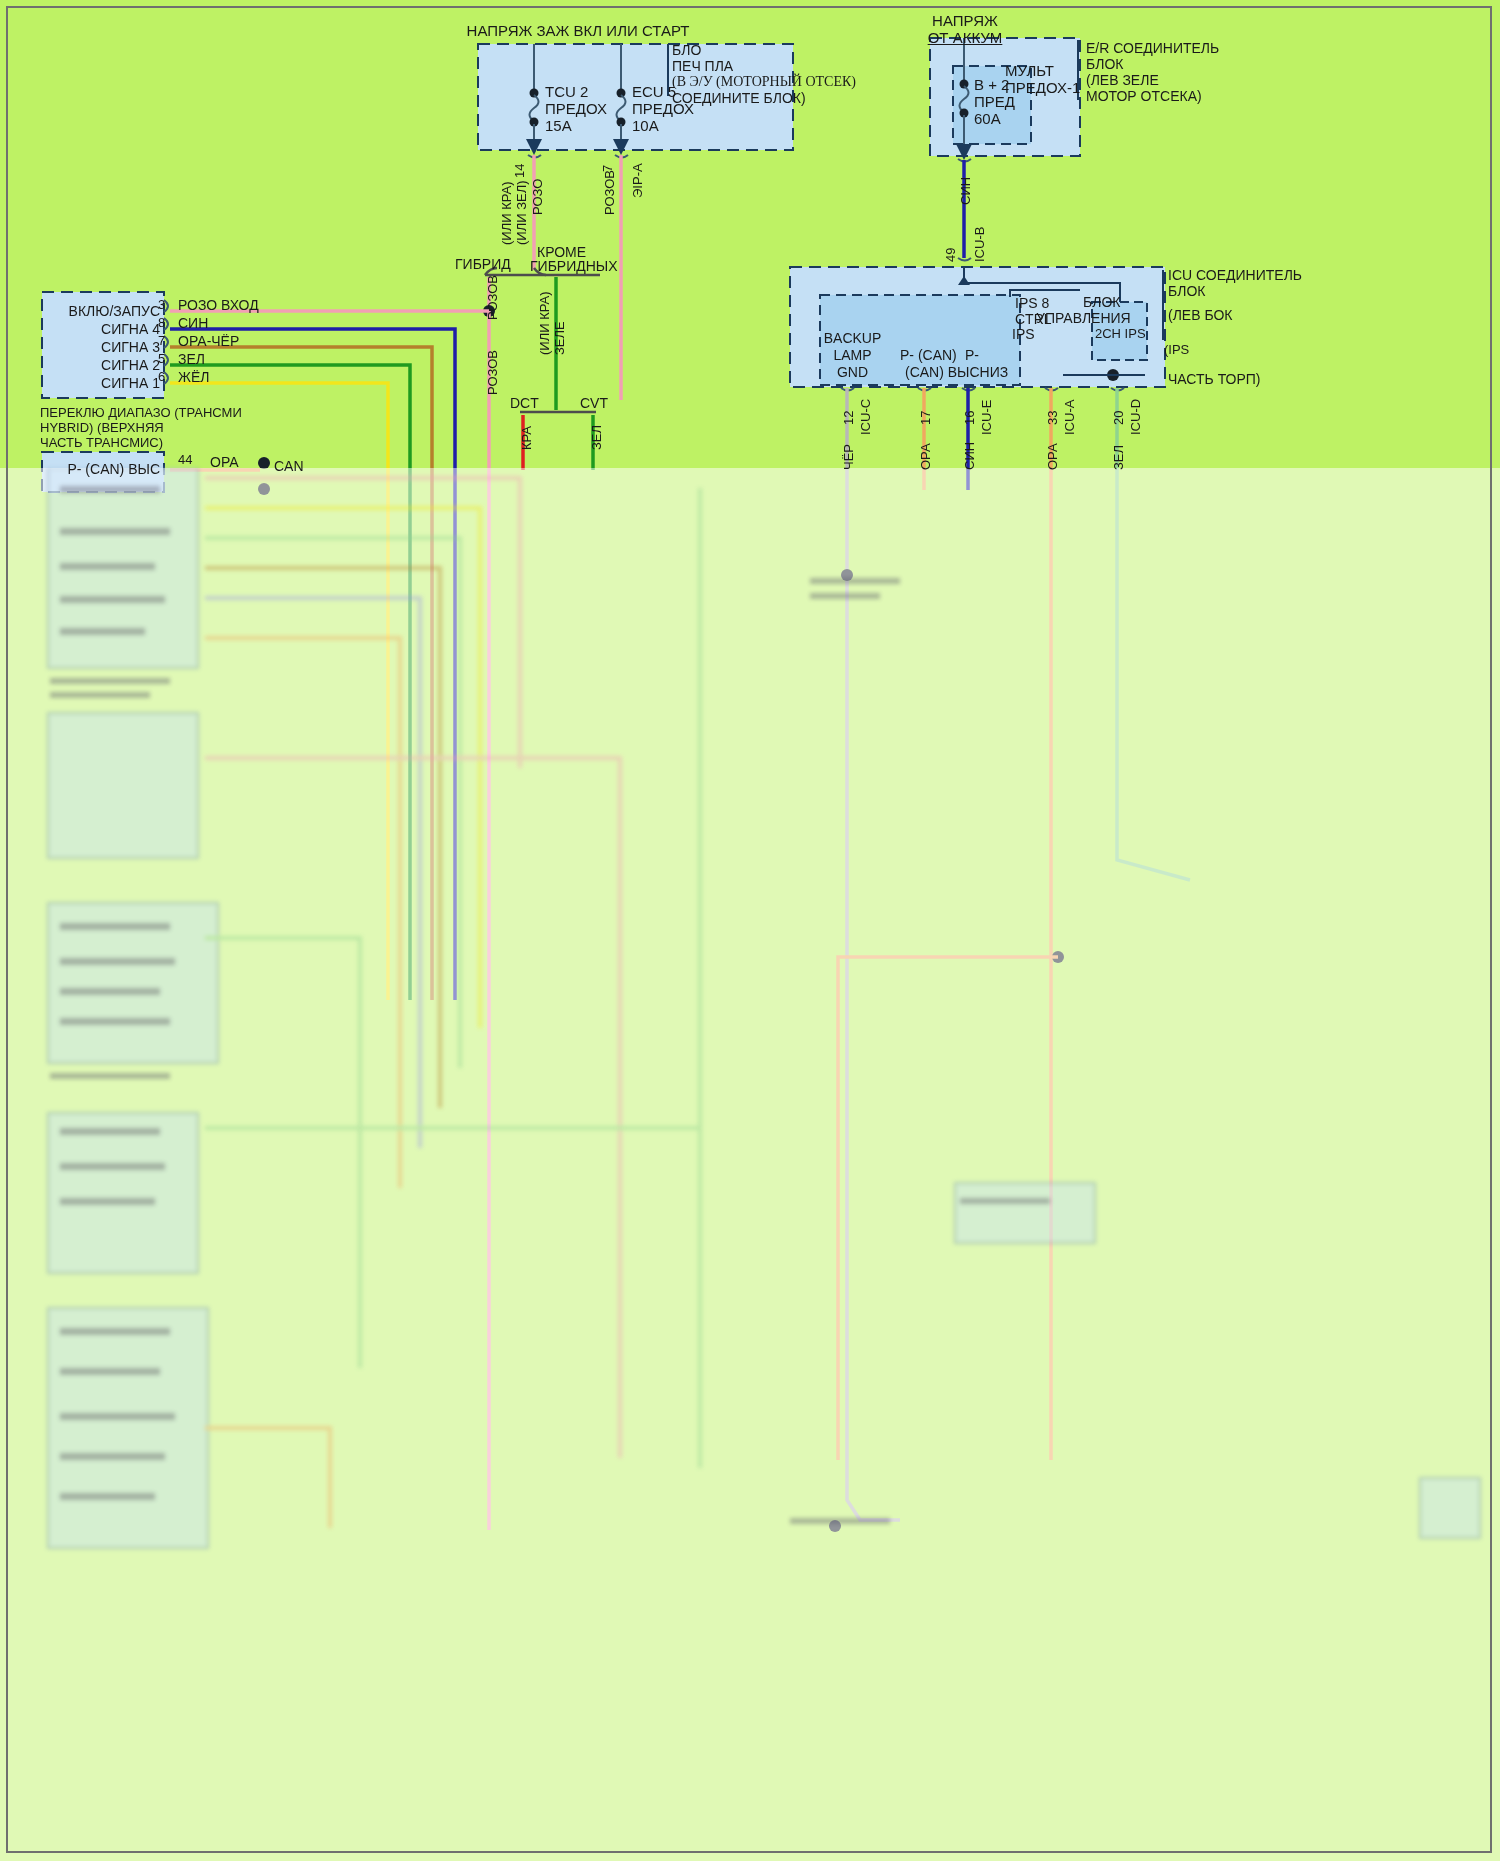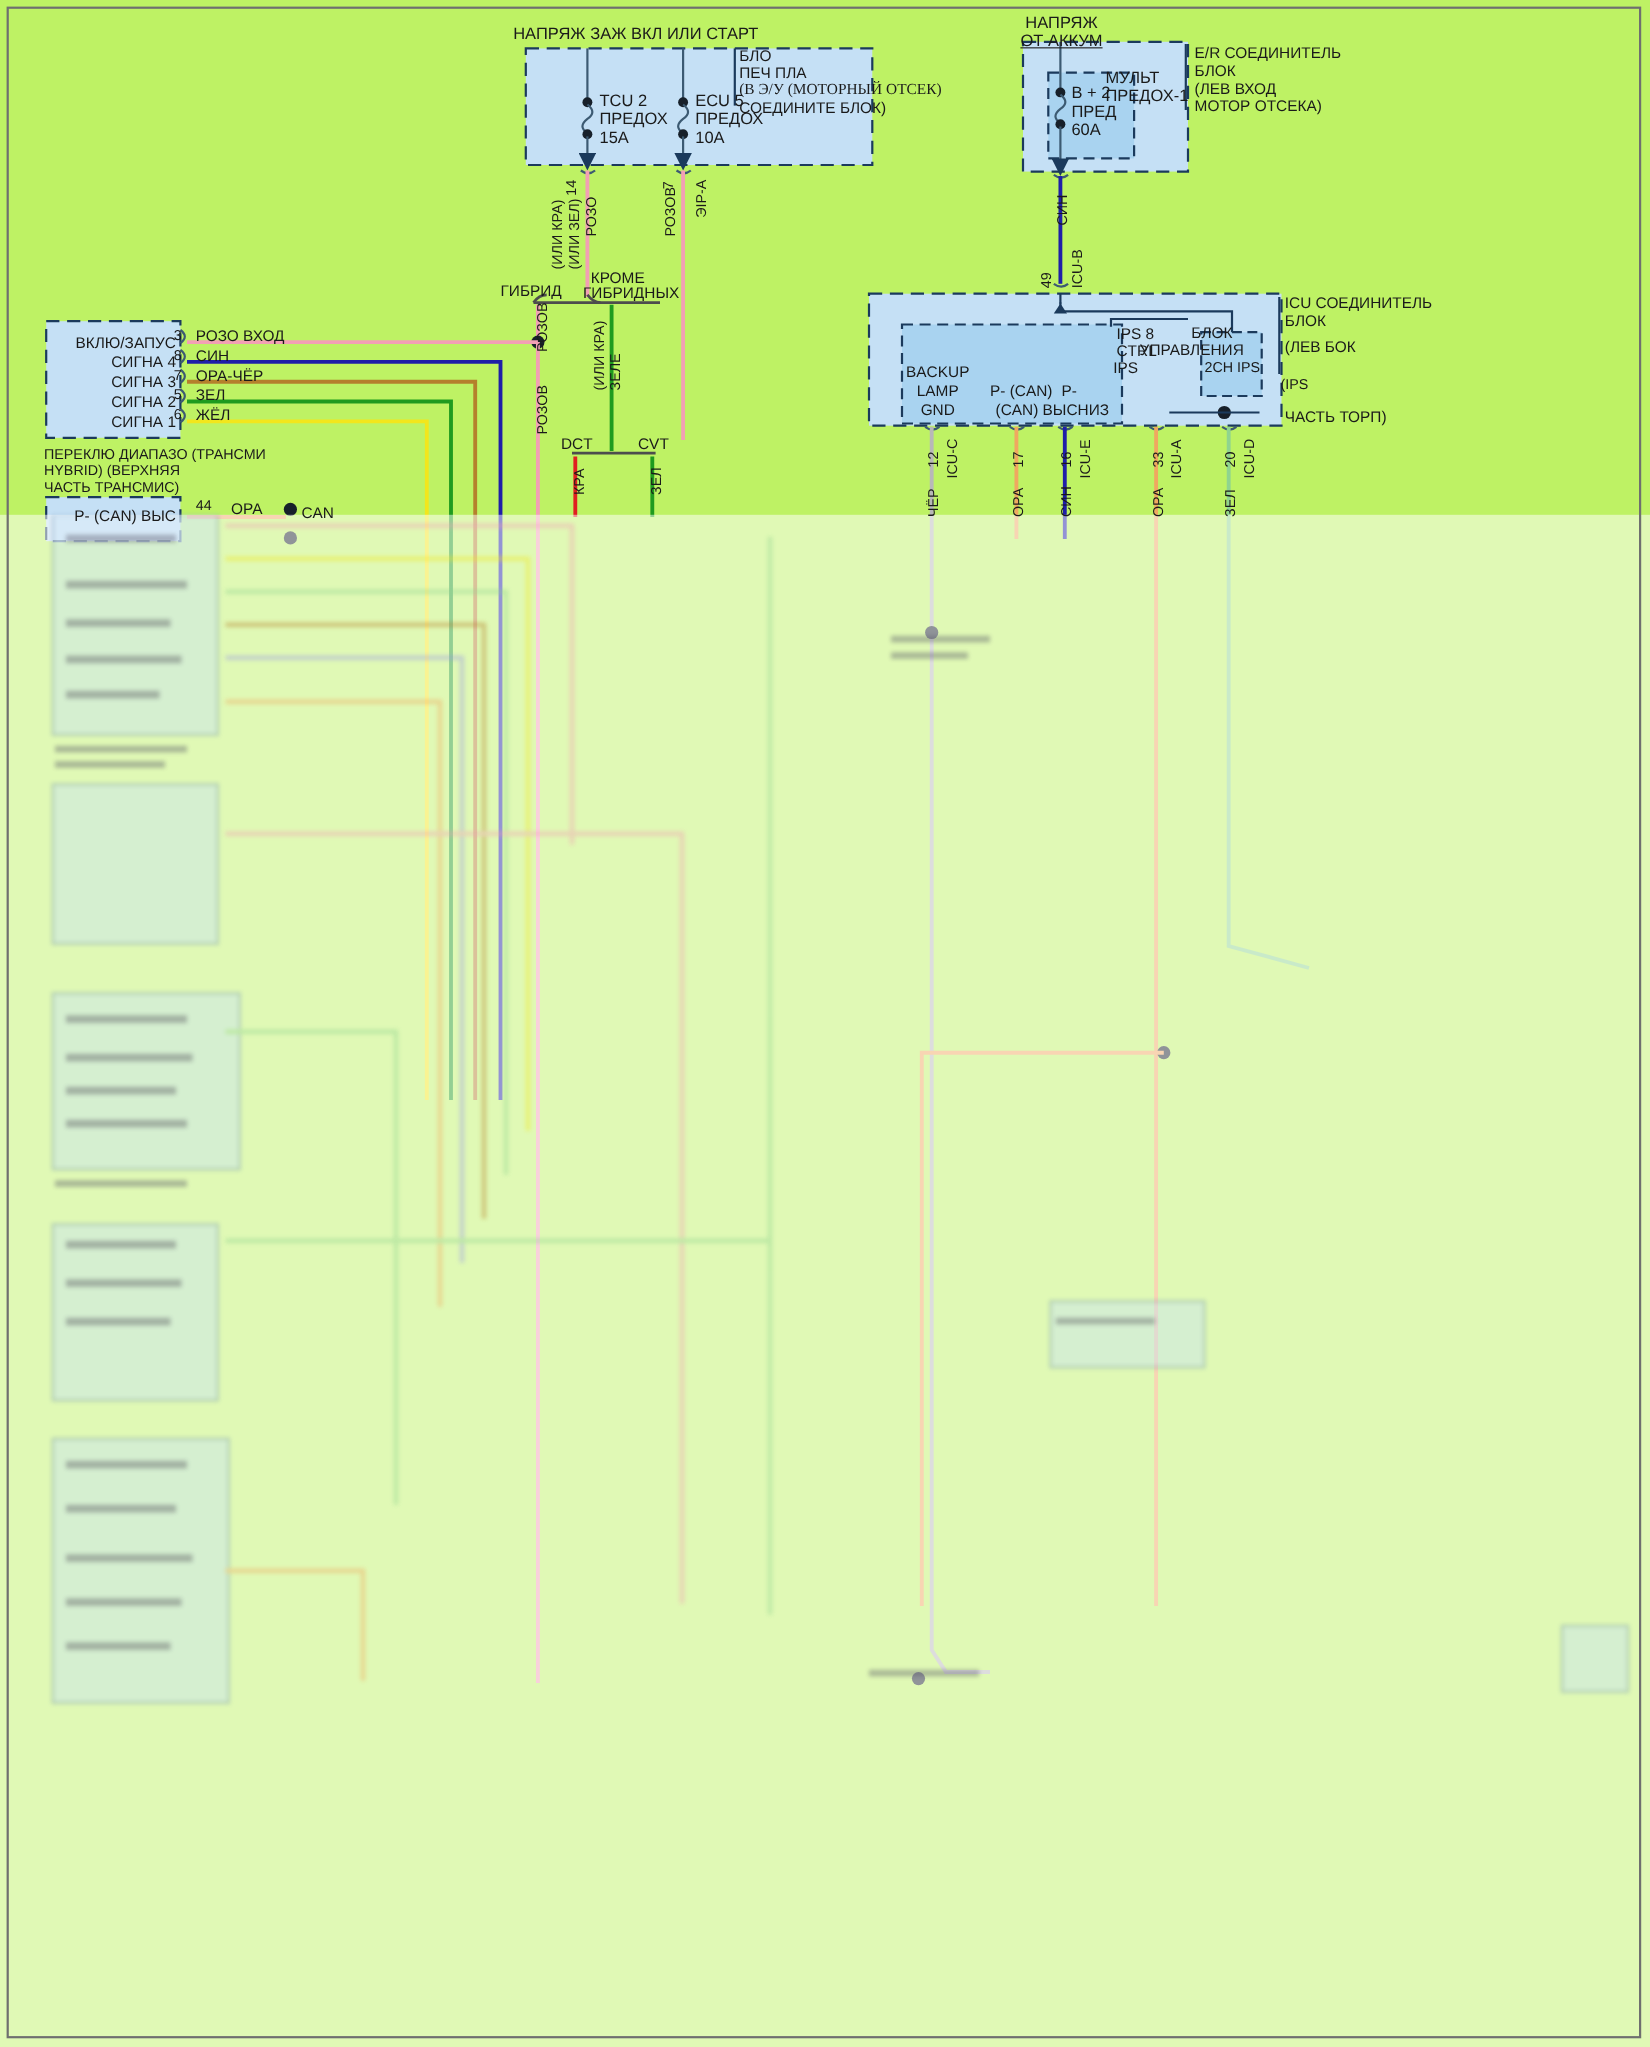--- a/index.html
+++ b/index.html
@@ -220,21 +220,21 @@
   <div class="lbl f14" style="left:580px;top:395px;">CVT</div>
   <div class="lbl f13 vert" style="left:519px;top:450px;">КРА</div>
   <div class="lbl f13 vert" style="left:589px;top:450px;">ЗЕЛ</div>
 
   <div class="lbl f15 c" style="left:880px;top:12px;width:170px;">НАПРЯЖ</div>
   <div class="lbl f15 c" style="left:880px;top:29px;width:170px;text-decoration:underline;">ОТ АККУМ</div>
   <div class="lbl f15" style="left:1005px;top:62px;">МУЛЬТ</div>
   <div class="lbl f15" style="left:1005px;top:79px;">ПРЕДОХ-1</div>
   <div class="lbl f14" style="left:1086px;top:40px;">E/R СОЕДИНИТЕЛЬ</div>
   <div class="lbl f14" style="left:1086px;top:56px;">БЛОК</div>
-  <div class="lbl f14" style="left:1086px;top:72px;">(ЛЕВ ВХОД</div>
+  <div class="lbl f14" style="left:1086px;top:72px;">(ЛЕВ ЗЕЛЕ</div>
   <div class="lbl f14" style="left:1086px;top:88px;">МОТОР ОТСЕКА)</div>
 
   <div class="lbl f15" style="left:974px;top:76px;">B + 2</div>
   <div class="lbl f15" style="left:974px;top:93px;">ПРЕД</div>
   <div class="lbl f15" style="left:974px;top:110px;">60A</div>
 
   <div class="lbl f13 vert" style="left:958px;top:205px;">СИН</div>
   <div class="lbl f13 vert" style="left:943px;top:262px;">49</div>
   <div class="lbl f13 vert" style="left:972px;top:262px;">ICU-B</div>
 

